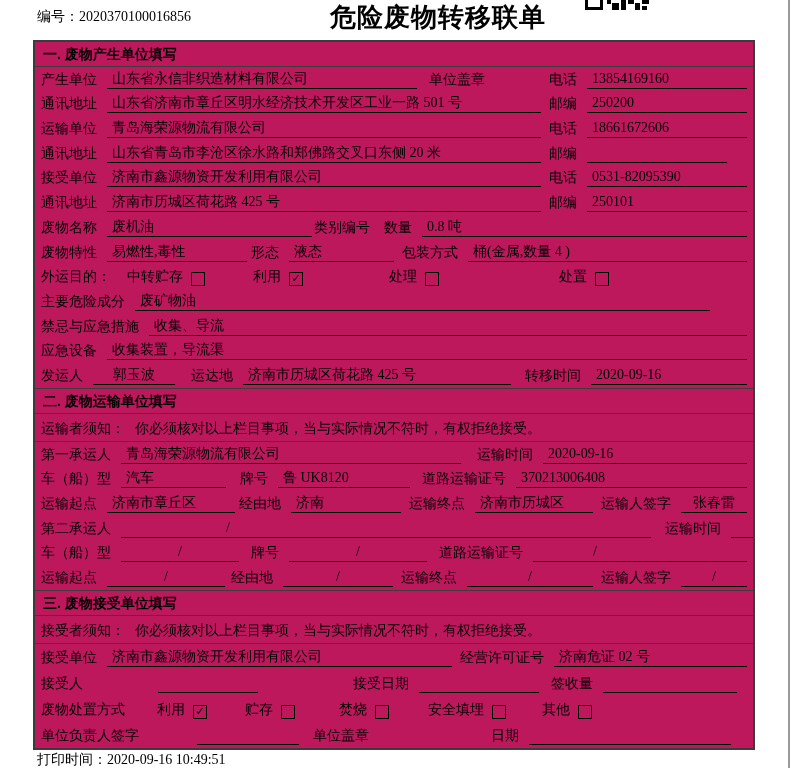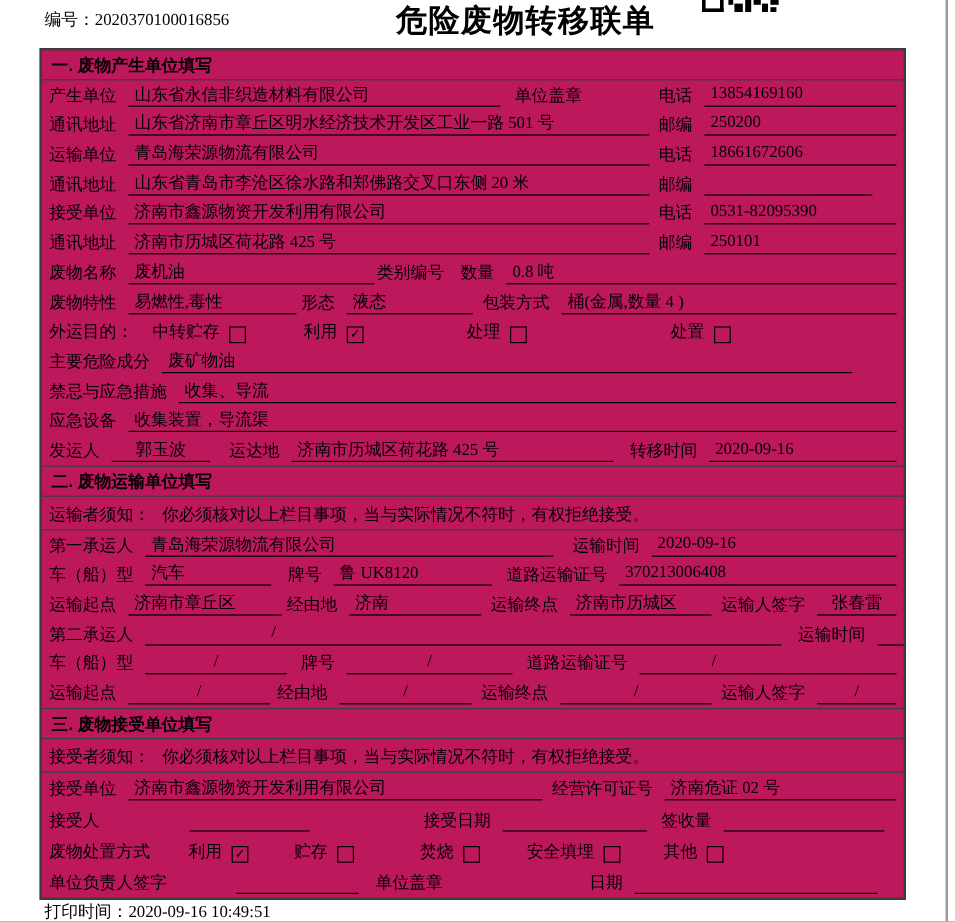--- a/index.html
+++ b/index.html
@@ -275,21 +275,21 @@
     <div class="row">
       <span class="lbl">废物处置方式</span>
       <span class="opt" style="margin-left:22px">
         <span>利用</span>
         <span class="cb">✓</span>
       </span>
       <span class="opt" style="margin-left:38px">
         <span>贮存</span>
         <span class="cb"></span>
       </span>
-      <span class="opt" style="margin-left:55px">
+      <span class="opt" style="margin-left:44px">
         <span>焚烧</span>
         <span class="cb"></span>
       </span>
       <span class="opt" style="margin-left:39px">
         <span>安全填埋</span>
         <span class="cb"></span>
       </span>
       <span class="opt" style="margin-left:36px">
         <span>其他</span>
         <span class="cb"></span>

